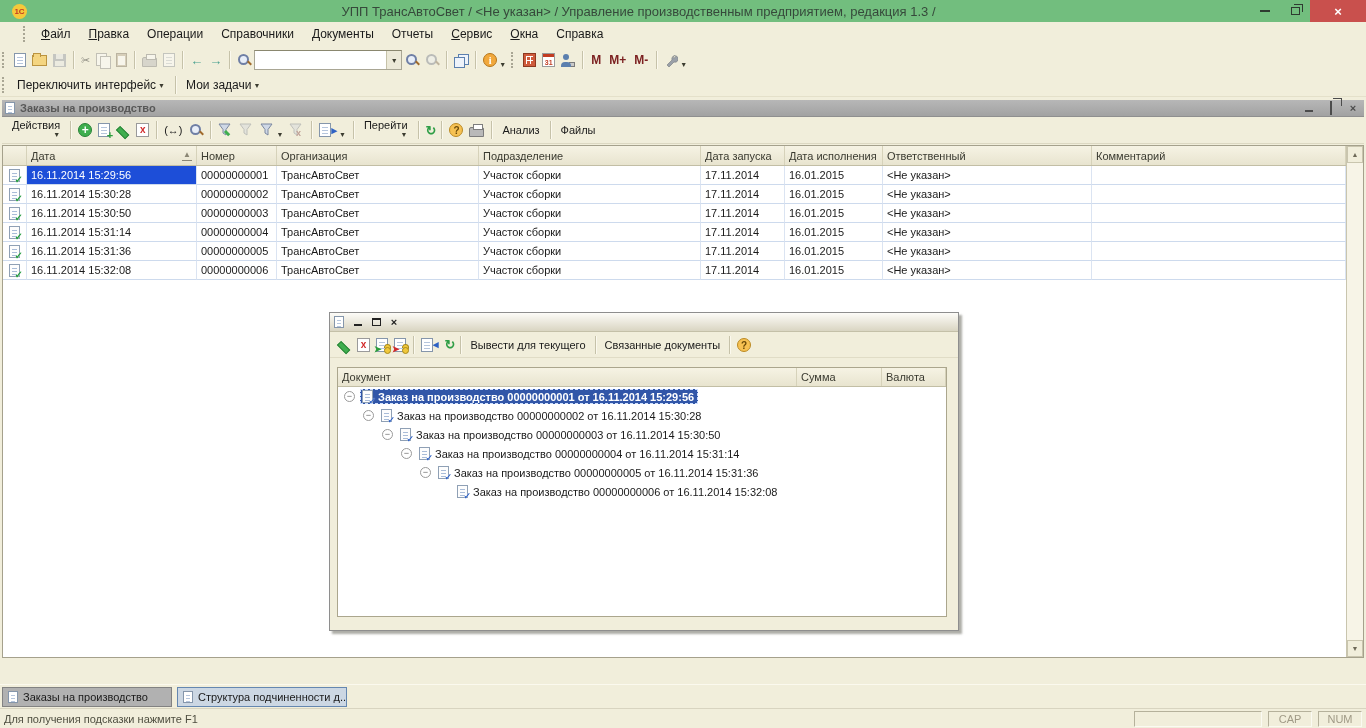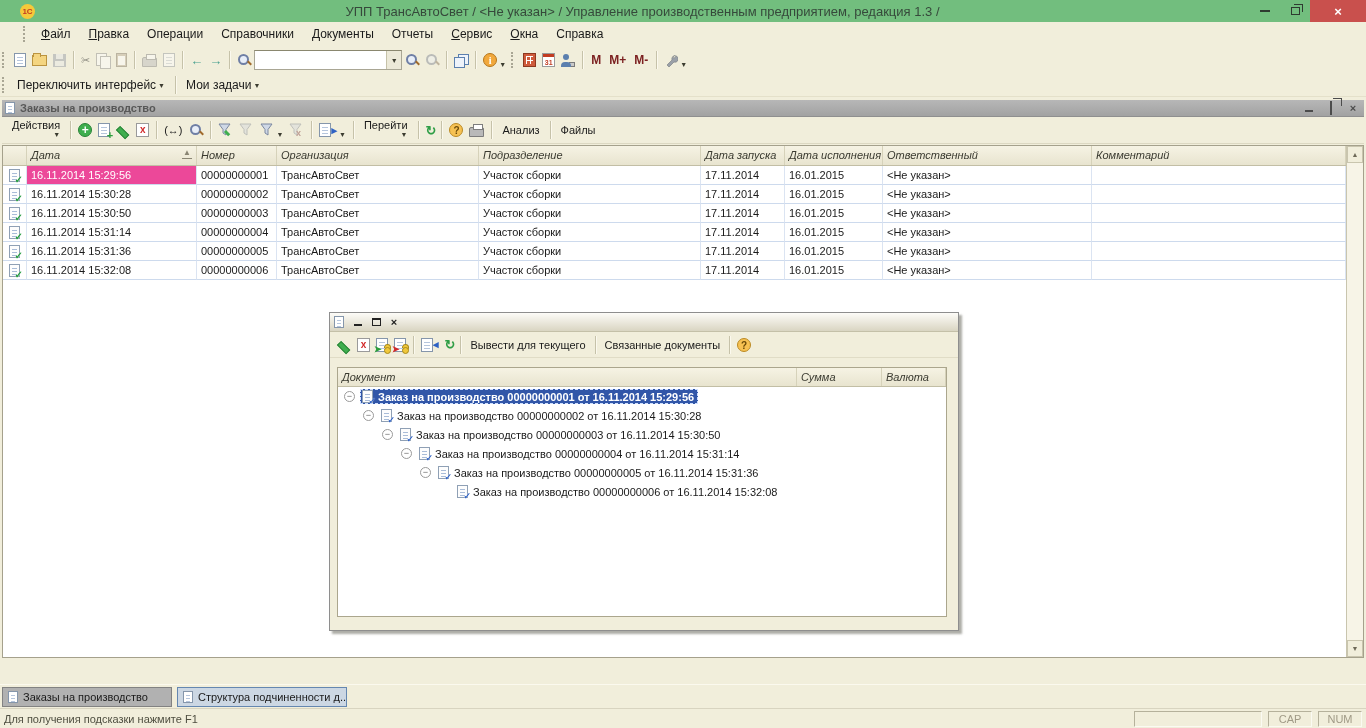--- a/index.html
+++ b/index.html
@@ -1,21 +1,21 @@
 <!DOCTYPE html>
 <html><head>
 <meta charset="utf-8">
 <style>
   * { margin:0; padding:0; box-sizing:border-box; }
   html,body { width:1366px; height:728px; overflow:hidden; }
   body { font-family:"Liberation Sans", sans-serif; font-size:11px; background:#f1eedb; position:relative; color:#1a1a1a; }
 
   
   .titlebar { position:absolute; top:0; left:0; width:1366px; height:22px; background:#72be7e; display:flex; align-items:center; }
-  .app-logo { width:15px; height:15px; margin-left:20px; border-radius:50%; background:#f5c93a; color:#c23b22; font-size:8px; font-weight:bold; text-align:center; line-height:15px; flex:none; }
+  .app-logo { width:15px; height:15px; margin-left:12px; border-radius:50%; background:#f5c93a; color:#c23b22; font-size:8px; font-weight:bold; text-align:center; line-height:15px; flex:none; }
   .title-text { flex:1; text-align:center; font-size:13px; color:#36493b; white-space:nowrap; overflow:hidden; }
   .wbtn { width:30px; height:22px; display:flex; align-items:center; justify-content:center; color:#2e3b30; flex:none; cursor:default; }
   .wbtn .minus { width:10px; height:2px; background:#2e3b30; }
   .sq-restore { width:9px; height:8px; border:1px solid #2e3b30; position:relative; }
   .sq-restore::before { content:''; position:absolute; left:2px; top:-4px; width:8px; height:7px; border:1px solid #2e3b30; border-bottom:none; border-left:none; }
   .wbtn-close { width:56px; height:22px; background:#c9504d; color:#fff; display:flex; align-items:center; justify-content:center; font-size:13px; font-weight:bold; }
 
   
   .menubar { position:absolute; top:22px; left:0; width:1366px; height:24px; background:#f1eedb; display:flex; align-items:center;margin-left:21px; }
   .grip { width:5px; height:16px; margin:0 4px 0 2px; border-left:2px dotted #a9a694; flex:none; }
@@ -91,26 +91,26 @@
   .cap-ctl { width:22px; text-align:center; color:#4c4c4c; font-weight:bold; font-size:11px; }
   .cap-ctl .minus { width:8px; height:2px; background:#4c4c4c; display:inline-block; }
   .sq-restore.gray, .sq-restore.gray::before { border-color:#4c4c4c; }
 
   .list-toolbar { position:absolute; top:117px; left:2px; width:1362px; height:27px; background:#f1eedb; border-bottom:1px solid #dcd8c2; display:flex; align-items:center; padding-left:4px; }
   .list-toolbar .txtbtn { font-size:11px;flex-direction:column; }
 
   .list-body { position:absolute; top:145px; left:2px; width:1362px; height:513px; background:#fff; border:1px solid #a5a18c; display:flex; flex-direction:column; }
   .tbl { flex:1; display:flex; flex-direction:column; overflow:hidden; margin-right:17px; }
   .thead { display:flex; height:20px; flex:none; background:linear-gradient(#f6f3e4,#e8e4cf); border-bottom:1px solid #c2be a5; border-bottom:1px solid #c2bea5; }
-  .th { padding:3px 4px; font-size:11px; color:#3a3a30; border-right:1px solid #d6d2ba; white-space:nowrap; overflow:hidden; display:flex; align-items:flex-start;font-style:italic; }
+  .th { padding:3px 4px; font-size:11px; color:#3a3a30; border-right:1px solid #d6d2ba; white-space:nowrap; overflow:hidden; display:flex; align-items:center; }
   .sort-asc { margin-left:auto; color:#8a8674; font-size:8px; border-bottom:1px solid #8a8674; line-height:8px; padding:0 1px 1px 1px; }
   .trow { display:flex; height:19px; flex:none; }
   .td { padding:2px 4px; font-size:11px; border-right:1px solid #dbe4f2; border-bottom:1px solid #cddaed; white-space:nowrap; overflow:hidden; display:flex; align-items:center; }
   .td.icon-cell { justify-content:center; padding:1px; }
-  .td.csel { background:#ec4899; color:#fff; }
+  .td.csel { background:#1d4ed8; color:#fff; }
   .ic-doc { position:relative; display:inline-block; width:11px; height:13px; background:#fdfdfd; border:1px solid #8fa0b5; flex:none; }
   .ic-doc i { position:absolute; left:2px; right:2px; top:3px; height:7px; background:repeating-linear-gradient(#a9bcd8 0 1px, transparent 1px 3px); }
   .ic-doc b { position:absolute; right:-4px; bottom:-4px; font-size:10px; color:#229a3e; font-weight:bold; text-shadow:0 0 1px #fff; line-height:10px; }
   .ic-doc b.blue { color:#2f62c4; font-size:9px; }
 
   .vscroll { position:absolute; right:0; top:0; bottom:0; width:17px; background:#f7f4e7; border-left:1px solid #c9c5ae; display:flex; flex-direction:column; justify-content:space-between; }
   .sbtn { height:17px; background:#f1eedb; border:1px solid #c9c5ae; display:flex; align-items:center; justify-content:center; font-size:7px; color:#6e6a58; }
 
   
   .dialog { position:absolute; left:329px; top:312px; width:630px; height:319px; background:#f1eedb; border:1px solid #8e8e8e; box-shadow:3px 3px 2px rgba(105,105,95,.55); }

